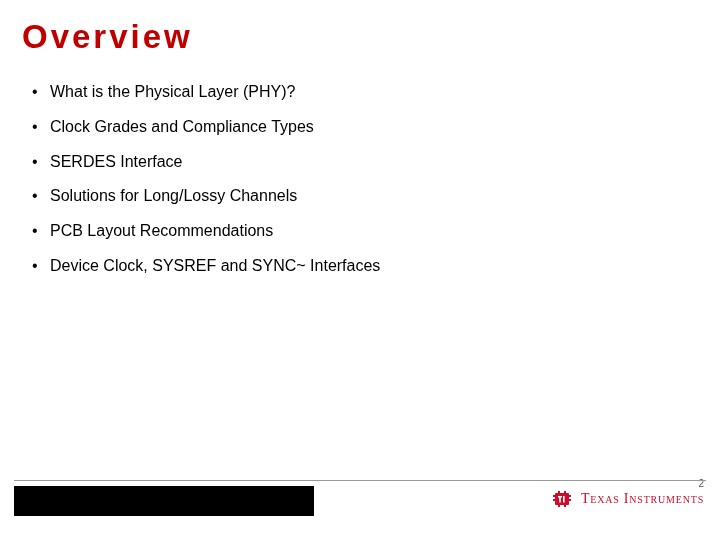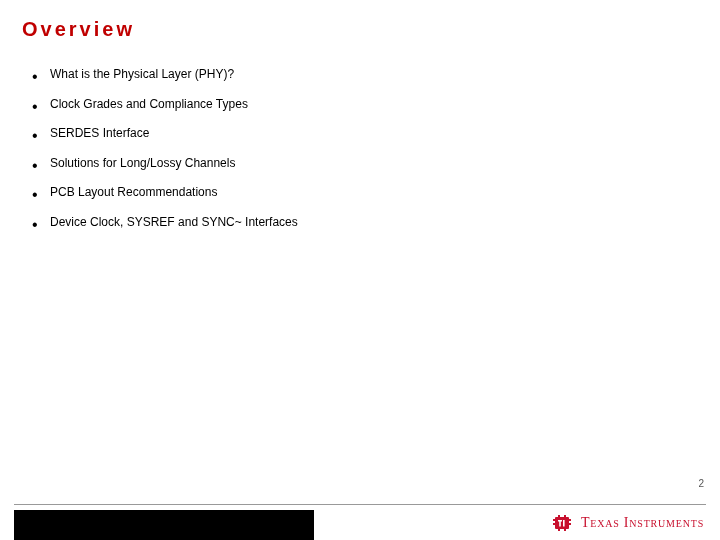--- a/index.html
+++ b/index.html
@@ -10,31 +10,31 @@
       position: relative;
     }
     .slide {
       width: 720px;
       height: 540px;
       position: relative;
       padding: 18px 22px 0 22px;
     }
     .title {
       color: #c00000;
-      font-size: 20px;
+      font-size: 33px;
       font-weight: bold;
       letter-spacing: 3px;
       margin-bottom: 26px;
     }
     .bullets {
       list-style: none;
       padding-left: 10px;
     }
     .bullets li {
-      font-size: 12px;
+      font-size: 16px;
       color: #000;
       line-height: 1.3;
       margin-bottom: 14px;
       position: relative;
       padding-left: 18px;
     }
     .bullets li::before {
       content: "•";
       position: absolute;
       left: 0;
@@ -47,21 +47,21 @@
       right: 16px;
       top: 478px;
       font-size: 10px;
       color: #555;
     }
     .footer {
       position: absolute;
       left: 0;
       bottom: 0;
       width: 720px;
-      height: 36px;
+      height: 60px;
     }
     .footer-divider {
       position: absolute;
       top: 0;
       left: 14px;
       right: 14px;
       height: 1px;
       background: #999;
     }
     .footer-black {

